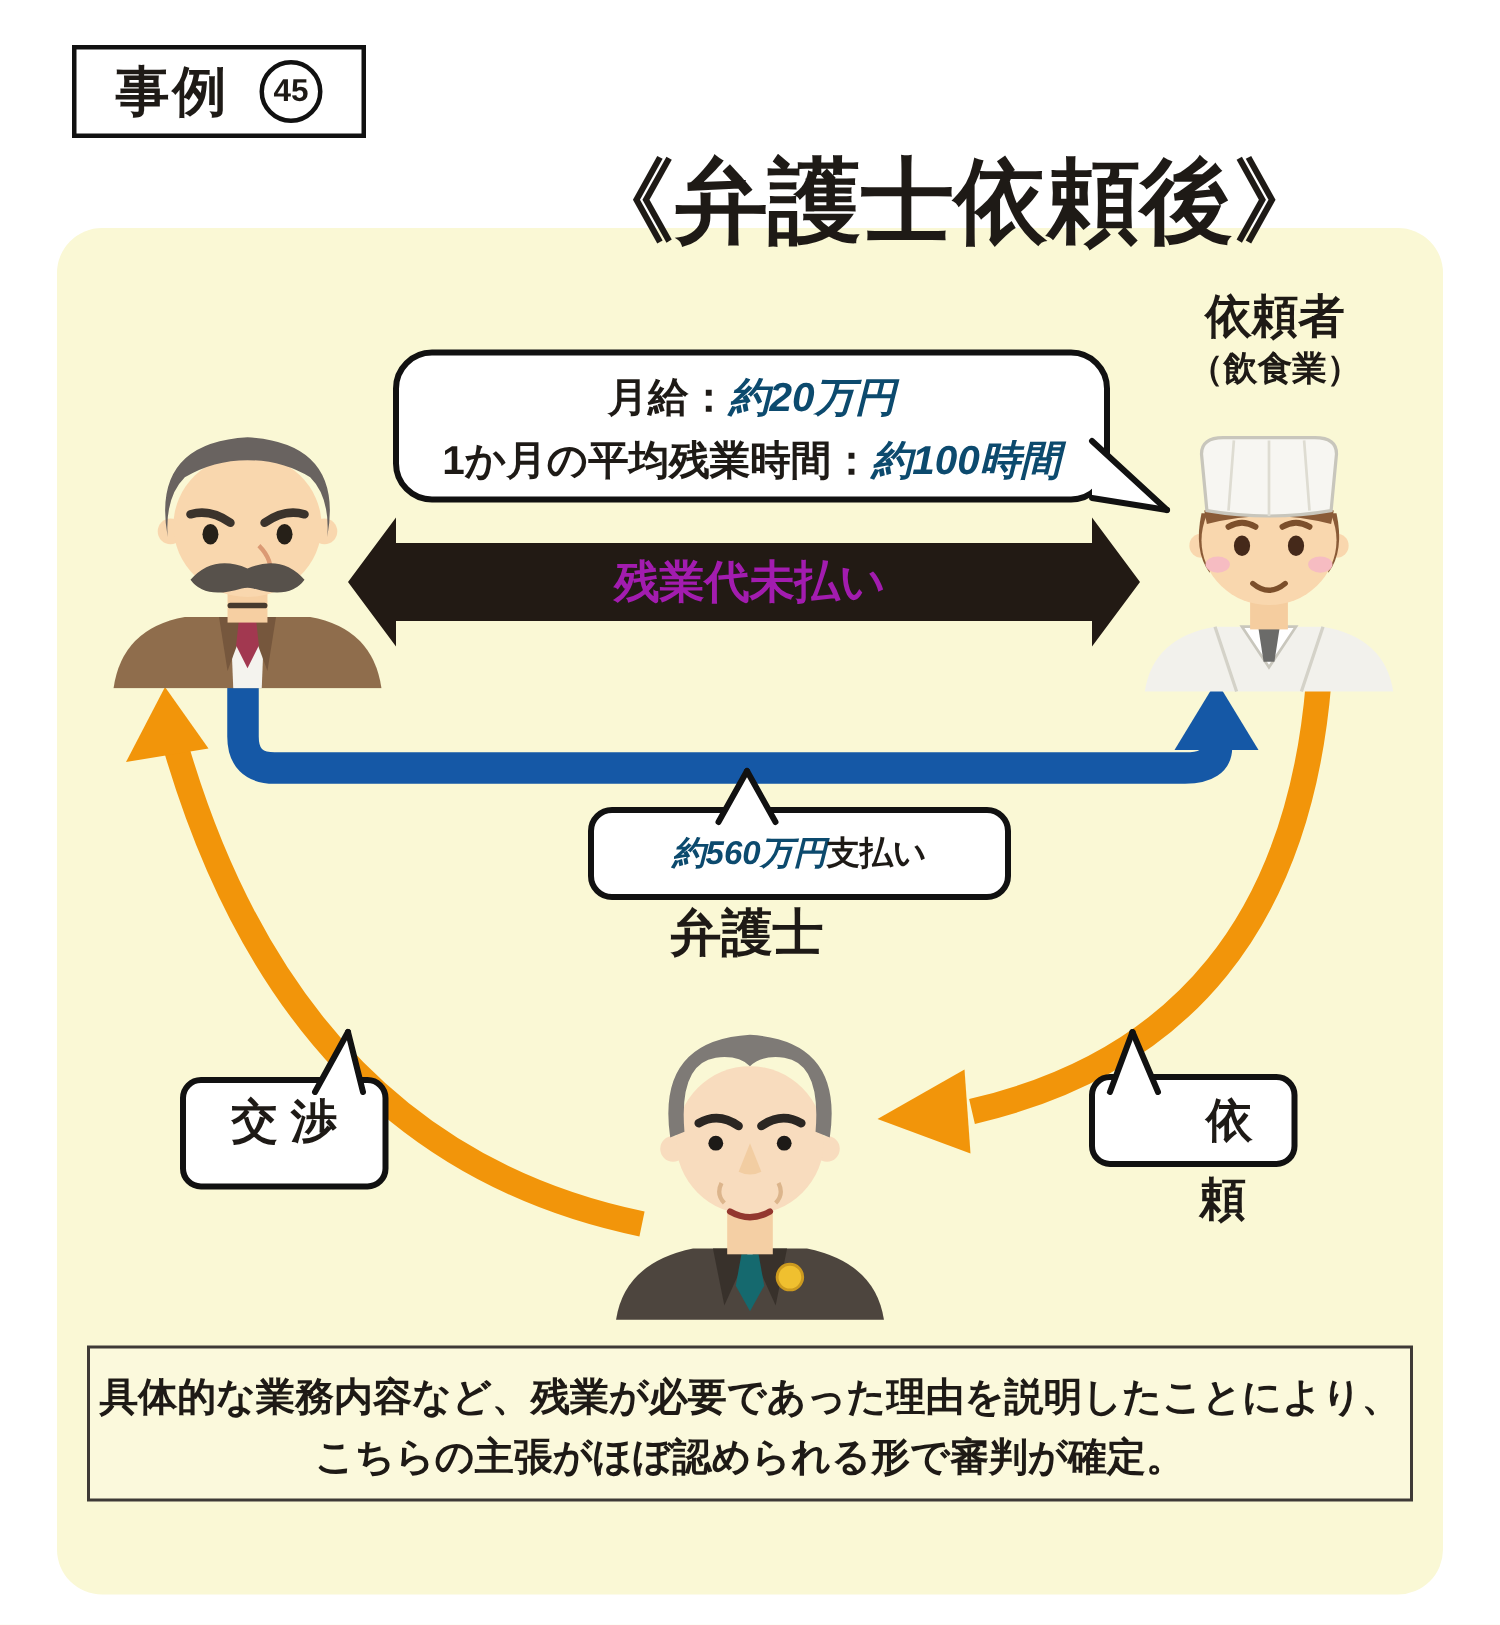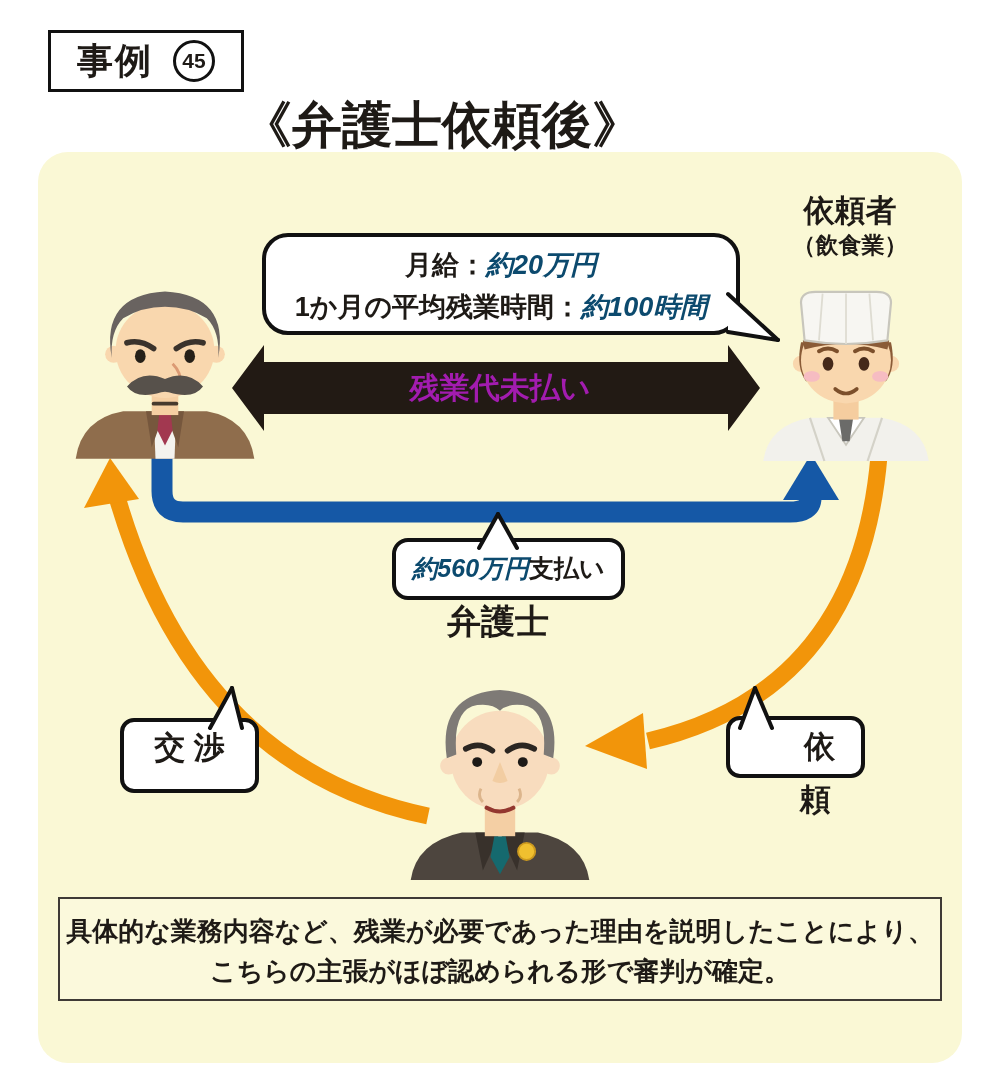--- a/index.html
+++ b/index.html
@@ -6,42 +6,42 @@
   .stage{position:relative;width:1000px;height:1083px;background:#ffffff;overflow:hidden;
          font-family:"Liberation Sans","DejaVu Sans",sans-serif;color:#1e1a16;}
   .abs{position:absolute;box-sizing:border-box;}
 
   
   .case-badge{left:48px;top:30px;width:196px;height:62px;border:3px solid #111;background:#fff;
               display:flex;align-items:center;justify-content:center;gap:20px;z-index:4;}
   .case-badge .txt{font-size:36px;font-weight:bold;letter-spacing:2px;}
   .case-badge .circ{display:inline-flex;align-items:center;justify-content:center;width:36px;height:36px;
               border:3px solid #111;border-radius:50%;font-size:21px;font-weight:bold;}
-  .main-title{left:0;top:92px;width:884px;text-align:center;font-size:50px;font-weight:bold;z-index:4;}
+  .main-title{left:0;top:92px;width:884px;text-align:right;font-size:62px;font-weight:bold;z-index:4;}
 
   
   .panel{left:38px;top:152px;width:924px;height:911px;background:#faf8d5;border-radius:30px;z-index:1;}
 
   svg.layer{position:absolute;z-index:2;}
   .avatar{z-index:3;}
 
   
   .actor-label{font-weight:bold;z-index:4;}
   .company-label{left:78px;top:208px;font-size:33px;}
   .client-label{left:770px;top:190px;width:160px;text-align:center;font-size:31px;}
   .client-sublabel{left:770px;top:230px;width:160px;text-align:center;font-size:23px;font-weight:bold;z-index:4;}
   .lawyer-label{left:398px;top:599px;width:200px;text-align:center;font-size:34px;}
 
   .unpaid-label{left:300px;top:368px;width:400px;text-align:center;font-size:30px;font-weight:bold;color:#a21caf;z-index:4;font-family:Liberation Mono, monospace;}
 
   
   .bubble{background:#fff;border:4px solid #111;z-index:5;font-weight:bold;text-align:center;}
   .bubble-tail{z-index:6;}
   .conditions-bubble{left:262px;top:233px;width:478px;height:102px;border-radius:26px;font-size:27px;line-height:42px;padding-top:7px;}
-  .payment-bubble{left:392px;top:538px;width:233px;height:62px;border-radius:16px;font-size:25px;line-height:53px;}
+  .payment-bubble{left:392px;top:538px;width:282px;height:62px;border-radius:16px;font-size:22px;line-height:53px;}
   .small-bubble{border-radius:14px;font-size:31px;letter-spacing:.28em;text-indent:.28em;}
   .negotiation-bubble{left:120px;top:718px;width:139px;height:75px;line-height:51px;}
   .request-bubble{left:726px;top:716px;width:139px;height:62px;line-height:53px;padding-left:48px;}
   .red{color:#0c4a6e;font-style:italic;}
 
   
   .summary-box{left:58px;top:897px;width:884px;height:104px;border:2px solid #3e3a36;background:#fbf9dc;
                text-align:center;font-size:26px;font-weight:bold;line-height:40px;padding-top:12px;z-index:5;}
 </style>
 </head>

